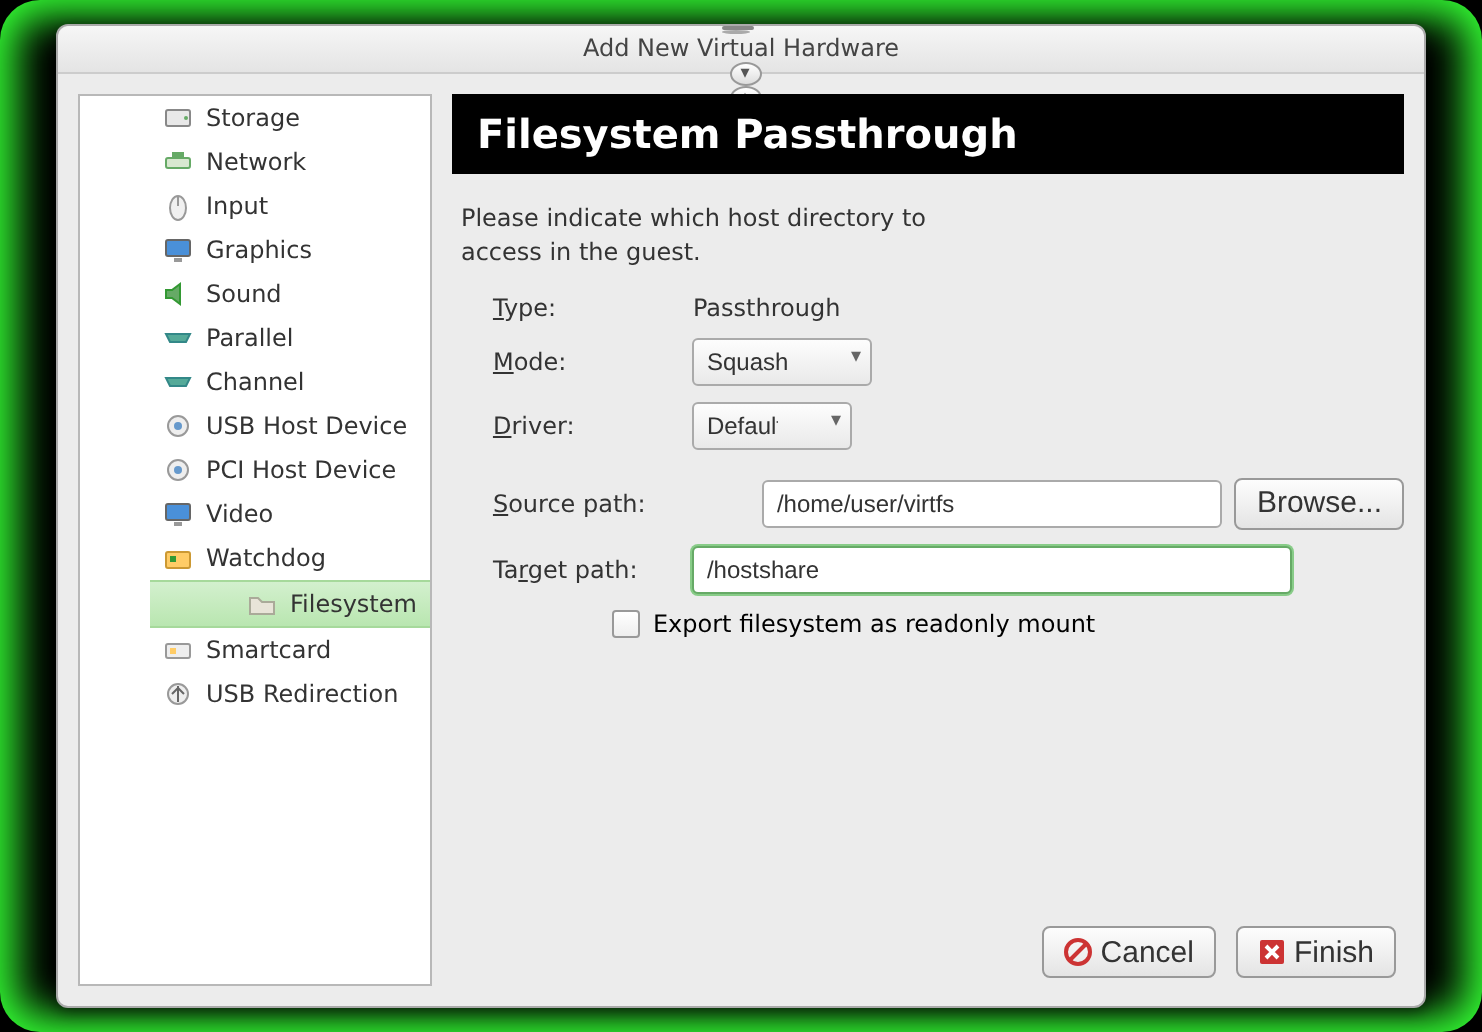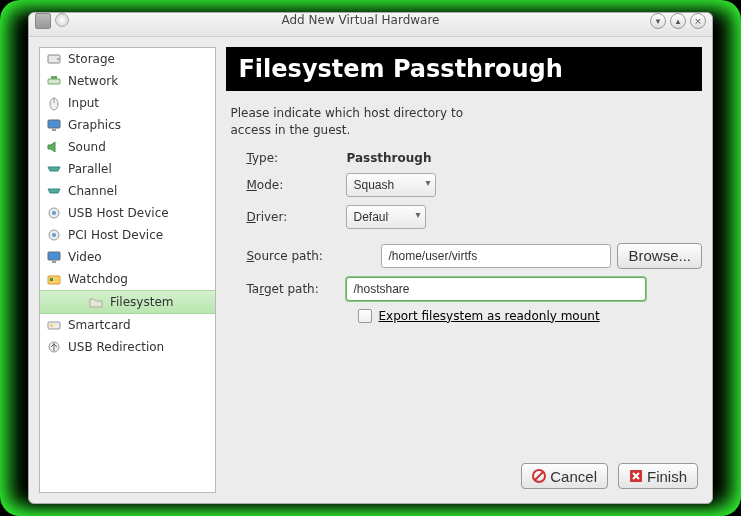--- a/index.html
+++ b/index.html
@@ -1,43 +1,43 @@
 <!DOCTYPE html>
 <html><head>
 <meta charset="utf-8">
 <style>
 * { box-sizing: border-box; margin: 0; padding: 0; }
 body { font-family: "DejaVu Sans", "Liberation Sans", sans-serif; font-size: 12px; background: #000; width: 741px; height: 516px; position: relative; }
 .glow { position: absolute; inset: 0; border-radius: 20px; box-shadow: inset 0 0 20px 8px #3f3, 0 0 0 0 #000; pointer-events: none; }
 .window { position: absolute; left: 28px; top: 12px; width: 685px; height: 492px; background: #ececec; border: 1px solid #aaa; border-radius: 6px; box-shadow: 0 2px 8px rgba(0,0,0,0.5); }
-.titlebar { height: 24px; display: flex; align-items: flex-start; padding: 0 6px; background: linear-gradient(#f6f6f6,#e4e4e4); border-bottom: 1px solid #ccc; border-radius: 6px 6px 0 0; }
+.titlebar { height: 24px; display: flex; align-items: center; padding: 0 6px; background: linear-gradient(#f6f6f6,#e4e4e4); border-bottom: 1px solid #ccc; border-radius: 6px 6px 0 0; flex-direction: column; }
 .titlebar .app-icon { width: 16px; height: 16px; background: linear-gradient(#bbb,#999); border: 1px solid #888; border-radius: 2px; margin-right: 4px; }
 .titlebar .doc-icon { width: 14px; height: 14px; border-radius: 50%; background: radial-gradient(#fff,#ccc); border:1px solid #aaa; margin-right: 6px; }
 .titlebar .title { flex: 1; text-align: center; color: #444; font-size: 12px; }
 .tb-btn { width: 16px; height: 16px; border-radius: 50%; background: linear-gradient(#fff,#ddd); border: 1px solid #999; margin-left: 4px; display:flex; align-items:center; justify-content:center; font-size:9px; color:#555; cursor:pointer; }
 .content { display: flex; padding: 10px; gap: 10px; height: calc(100% - 24px); }
 .sidebar { width: 180px; background: #fff; border: 1px solid #b8b8b8; overflow: auto; }
-.sidebar-item { display: flex; align-items: center; gap: 6px; padding: 3px 6px; cursor: pointer; color: #333; }
+.sidebar-item { display: flex; align-items: center; gap: 6px; padding: 3px 6px; cursor: pointer; color: #333; margin-left: 35px; }
 .sidebar-item.selected { background: linear-gradient(#d3f0ce,#b9e6b0); border-top:1px solid #a6d99b; border-bottom:1px solid #a6d99b;padding-left:48px; }
 .sidebar-item .icon { width:16px; height:16px; display:flex; align-items:center; justify-content:center; flex-shrink:0; }
 .main { flex: 1; display: flex; flex-direction: column; }
-.header-bar { background: #000; color: #fff; font-size: 24px; font-weight: bold; padding: 8px 12px; margin-bottom: 10px; }
+.header-bar { background: #000; color: #fff; font-size: 20px; font-weight: bold; padding: 8px 12px; margin-bottom: 10px; }
 .intro { color: #333; margin: 4px 0 12px 4px; line-height: 1.4; }
 .form { margin-left: 20px; }
 .form-row { display: flex; align-items: center; margin-bottom: 8px; }
 .form-row .lbl { width: 100px; color: #333; }
 .form-row .lbl u { text-decoration: underline; }
-.static-val { color: #333; font-weight: bold; }
+.static-val { color: #333; }
 select { height: 24px; border: 1px solid #aaa; border-radius: 3px; background: linear-gradient(#fdfdfd,#e9e9e9); padding: 1px 36px 1px 6px; font-size: 12px; color:#333; appearance: none; position: relative; }
 .sel-wrap { position: relative; display: inline-block; }
 .sel-wrap::after { content: "▾"; position: absolute; right: 6px; top: 4px; color: #666; font-size: 10px; pointer-events:none; }
 input[type=text] { height: 24px; border: 1px solid #aaa; border-radius: 3px; padding: 2px 6px; font-size: 12px; background:#fff; color:#333; }
 input[type=text].focused { border: 1px solid #6a6; box-shadow: 0 0 0 1px #8c8; }
 .btn { height: 26px; border: 1px solid #999; border-radius: 4px; background: linear-gradient(#fdfdfd,#e4e4e4); padding: 0 10px; font-size: 15px; color:#333; display:inline-flex; align-items:center; gap:4px; cursor:pointer; }
-.checkbox-row { display:flex; align-items:center; gap:6px; margin-left:112px; margin-top:4px;text-decoration:underline; }
+.checkbox-row { display:flex; align-items:center; gap:6px; margin-left:60px; margin-top:4px; }
 .cb { width:14px; height:14px; border:1px solid #999; border-radius:2px; background:linear-gradient(#fff,#eee); cursor:pointer; }
 .footer { margin-top: auto; display:flex; justify-content:flex-end; gap:10px; padding: 8px 4px 4px; }
 .footer .btn { min-width: 80px; justify-content:center; }
 svg { display:block; }
 </style>
 </head>
 <body>
 
 <div class="glow"></div>
 

